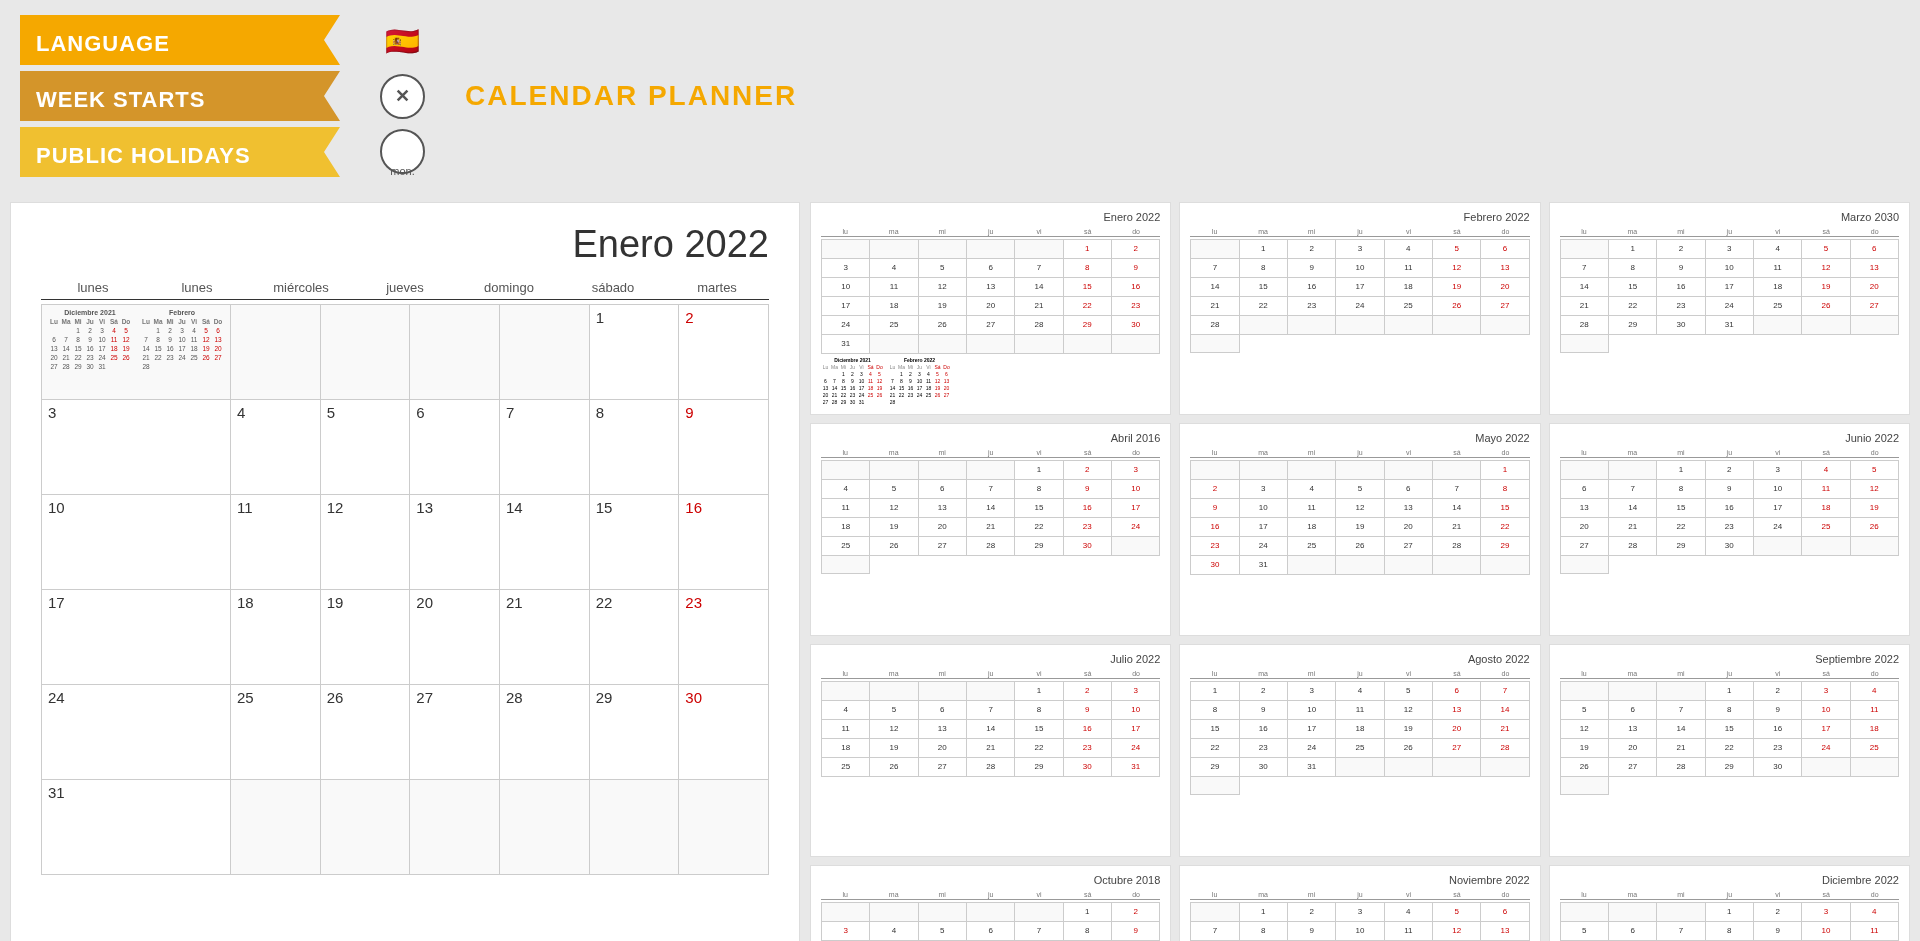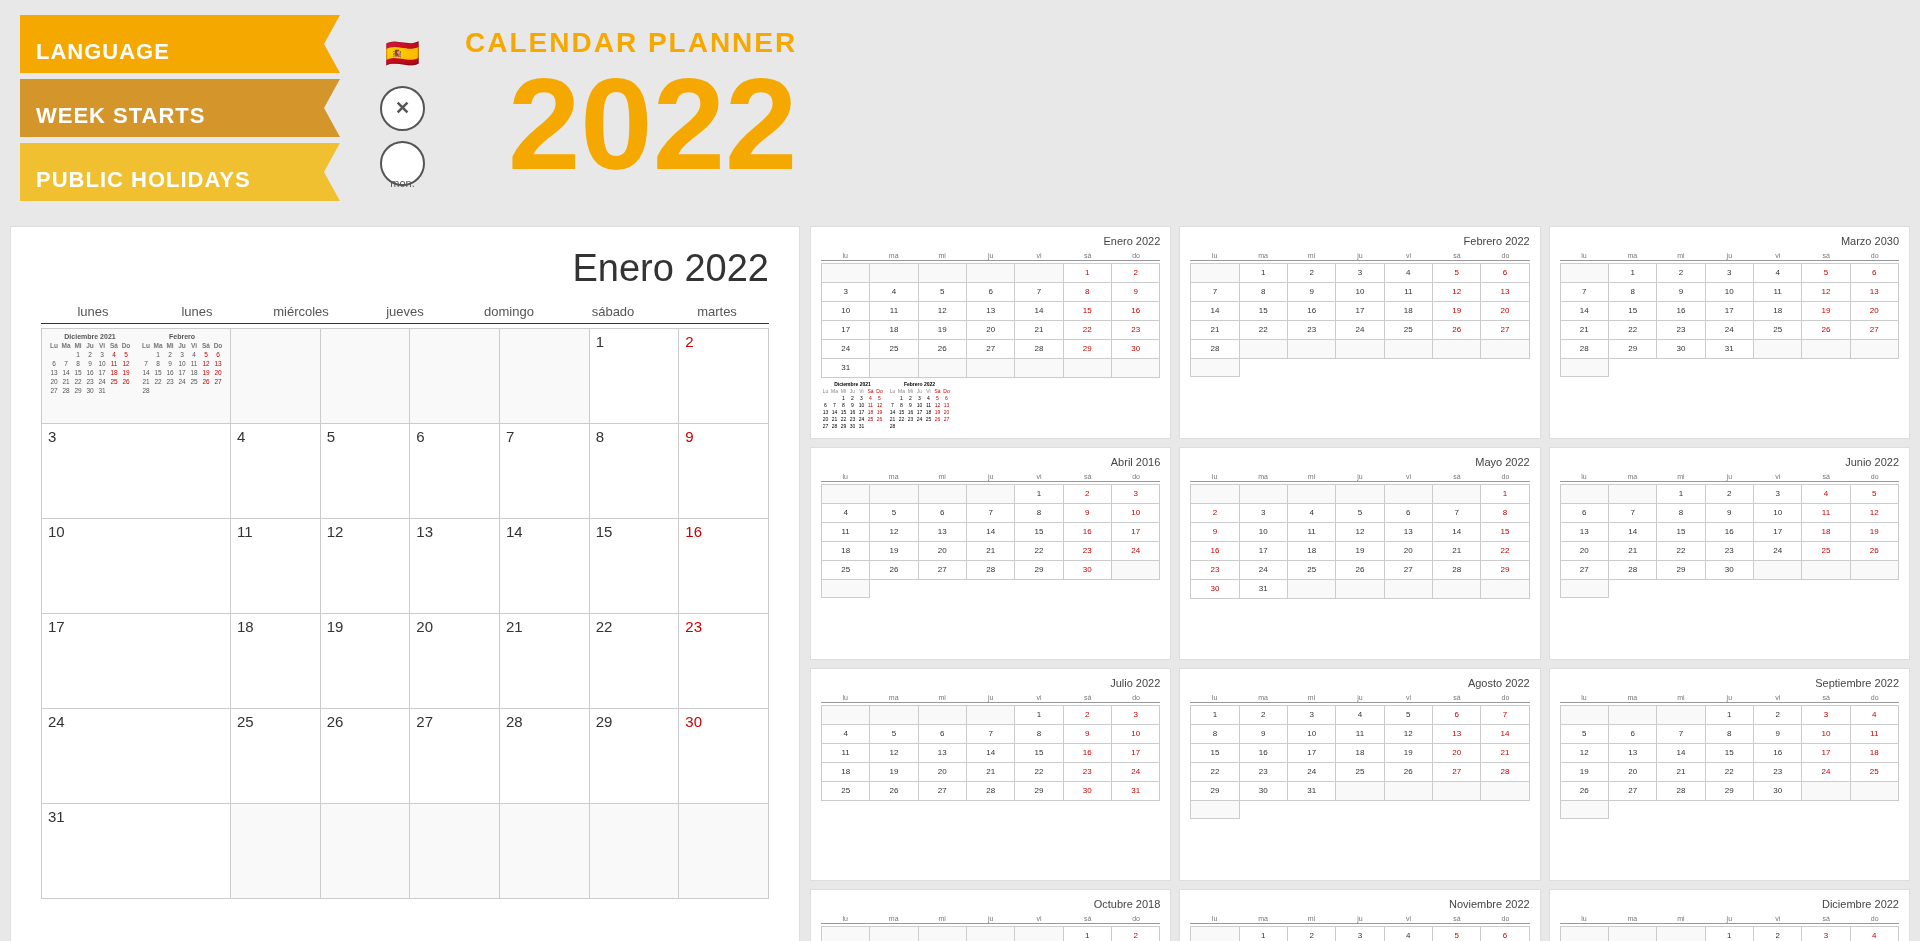--- a/index.html
+++ b/index.html
@@ -25,21 +25,21 @@
       display: flex;
       flex-direction: column;
       gap: 6px;
     }
 
     .ribbon-label {
       background: #F5A800;
       color: white;
       font-weight: bold;
       font-size: 22px;
-      padding: 24px 20px 8px 16px;
+      padding: 16px 20px 8px 16px;
       clip-path: polygon(0 0, 100% 0, 95% 50%, 100% 100%, 0 100%);
       min-width: 320px;
       letter-spacing: 1px;
     }
 
     .ribbon-label.lang { background: #F5A800; }
     .ribbon-label.holidays { background: #F0C030; }
     .ribbon-label.week { background: #D4952A; }
 
     .icons-section {
@@ -302,21 +302,20 @@
     <div class="icon-circle">
       <span style="font-size:18px;font-weight:bold;color:#555;">✕</span>
     </div>
     <div class="icon-circle">
       <span style="font-size:11px;color:#555;margin-top:40px;">mon.</span>
     </div>
   </div>
 
   <div class="title-section">
     <div class="calendar-title-text">CALENDAR PLANNER</div>
-    <div class="calendar-year">2022</div>
   </div>
 </div>
 
 <div class="main-content">
 
   <div class="big-calendar">
     <div class="big-month-title">Enero 2022</div>
 
     <div class="big-weekdays" id="big-weekdays-container">
         <div class="big-weekday">lunes</div>

